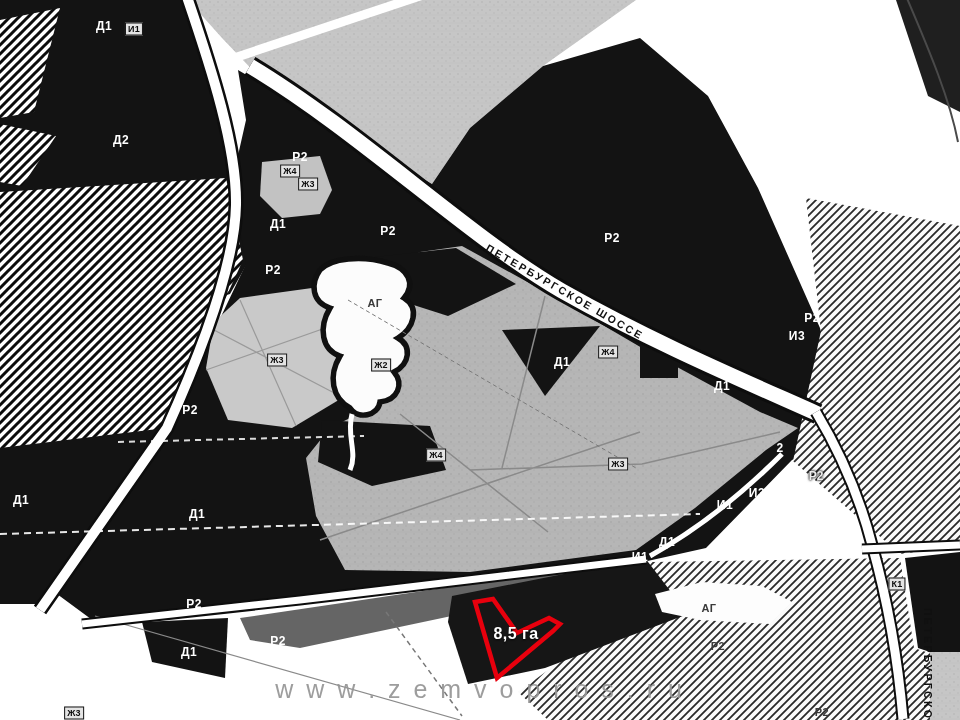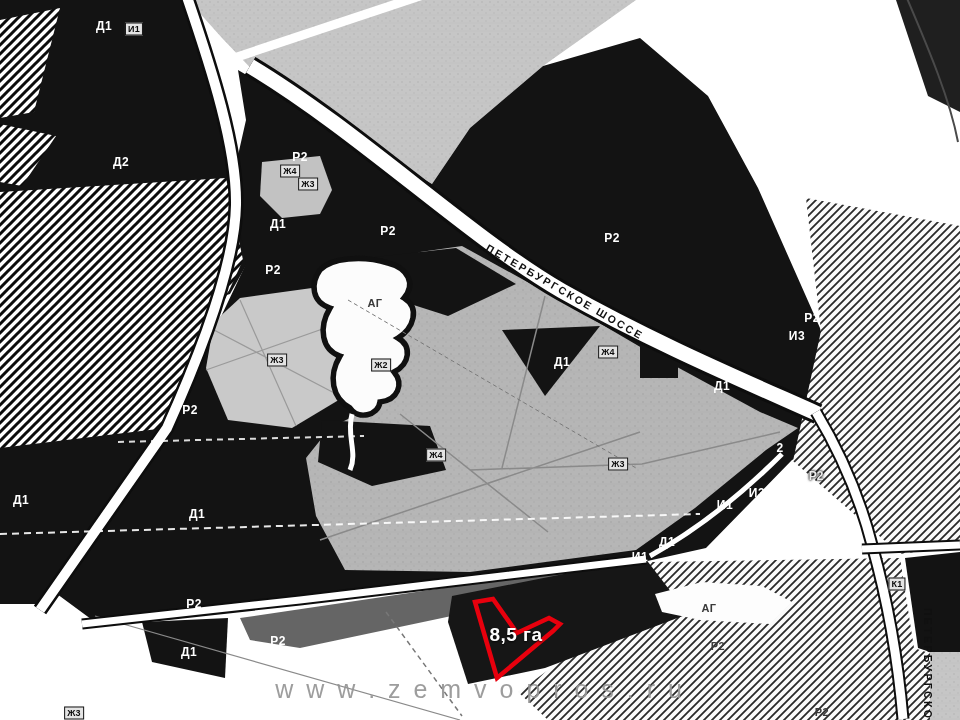--- a/index.html
+++ b/index.html
@@ -9,21 +9,21 @@
   .labels{position:absolute;left:0;top:0;width:960px;height:568px;pointer-events:none;}
   .lbl{position:absolute;transform:translate(-50%,-50%);white-space:nowrap;line-height:1;
        font-family:"Liberation Sans",sans-serif;}
   .zone-dark{color:#fff;font-weight:bold;font-size:12px;letter-spacing:.5px;}
   .zone-box{background:#e4e4e4;border:1px solid #141414;color:#0d0d0d;font-weight:bold;
             font-size:9px;padding:1px 2px;letter-spacing:.3px;}
   .zone-light{color:#3a3a3a;font-weight:bold;font-size:11px;letter-spacing:.5px;}
   .zone-outline{color:#ececec;font-weight:bold;font-size:12px;
                 text-shadow:0 0 2px #000,0 0 3px #000;}
   .road-label{color:#101010;font-weight:bold;font-size:10.5px;letter-spacing:2.4px;}
-  .parcel-label{color:#fff;font-weight:bold;font-size:19px;letter-spacing:.5px;
+  .parcel-label{color:#fff;font-weight:bold;font-size:16px;letter-spacing:.5px;
                 text-shadow:0 1px 2px rgba(0,0,0,.85);}
   .watermark{color:rgba(150,150,150,.93);font-size:25px;letter-spacing:3px;font-weight:400;text-align:right;}
 </style>
 </head>
 <body>
 
 <div class="stage">
 
 <svg width="960" height="720" viewBox="0 0 960 720">
   <defs>
@@ -118,21 +118,21 @@
     <path d="M118,442 L364,436" stroke="#ffffff" stroke-width="2" stroke-dasharray="6,5" opacity=".85"></path>
     <path d="M386,612 L462,716" stroke="#777777" stroke-width="1.5" stroke-dasharray="5,4"></path>
   </g>
 
   <polygon points="475,602 493,599 517,633 549,618 560,624 553,631 497,678" fill="none" stroke="#e8000d" stroke-width="4.5" stroke-linejoin="miter"></polygon>
 </svg>
 
 <div class="labels">
       <div class="lbl zone-dark" style="left: 104px; top: 26px;">Д1</div>
       <div class="lbl zone-box" style="left: 134px; top: 29px;">И1</div>
-      <div class="lbl zone-dark" style="left: 121px; top: 162px;">Д2</div>
+      <div class="lbl zone-dark" style="left: 121px; top: 140px;">Д2</div>
       <div class="lbl zone-dark" style="left: 300px; top: 157px;">Р2</div>
       <div class="lbl zone-box" style="left: 290px; top: 171px;">Ж4</div>
       <div class="lbl zone-box" style="left: 308px; top: 184px;">Ж3</div>
       <div class="lbl zone-dark" style="left: 278px; top: 224px;">Д1</div>
       <div class="lbl zone-dark" style="left: 388px; top: 231px;">Р2</div>
       <div class="lbl zone-dark" style="left: 612px; top: 238px;">Р2</div>
       <div class="lbl zone-dark" style="left: 273px; top: 270px;">Р2</div>
       <div class="lbl zone-light" style="left: 375px; top: 303px;">АГ</div>
       <div class="lbl zone-box" style="left: 277px; top: 360px;">Ж3</div>
       <div class="lbl zone-box" style="left: 381px; top: 365px;">Ж2</div>

